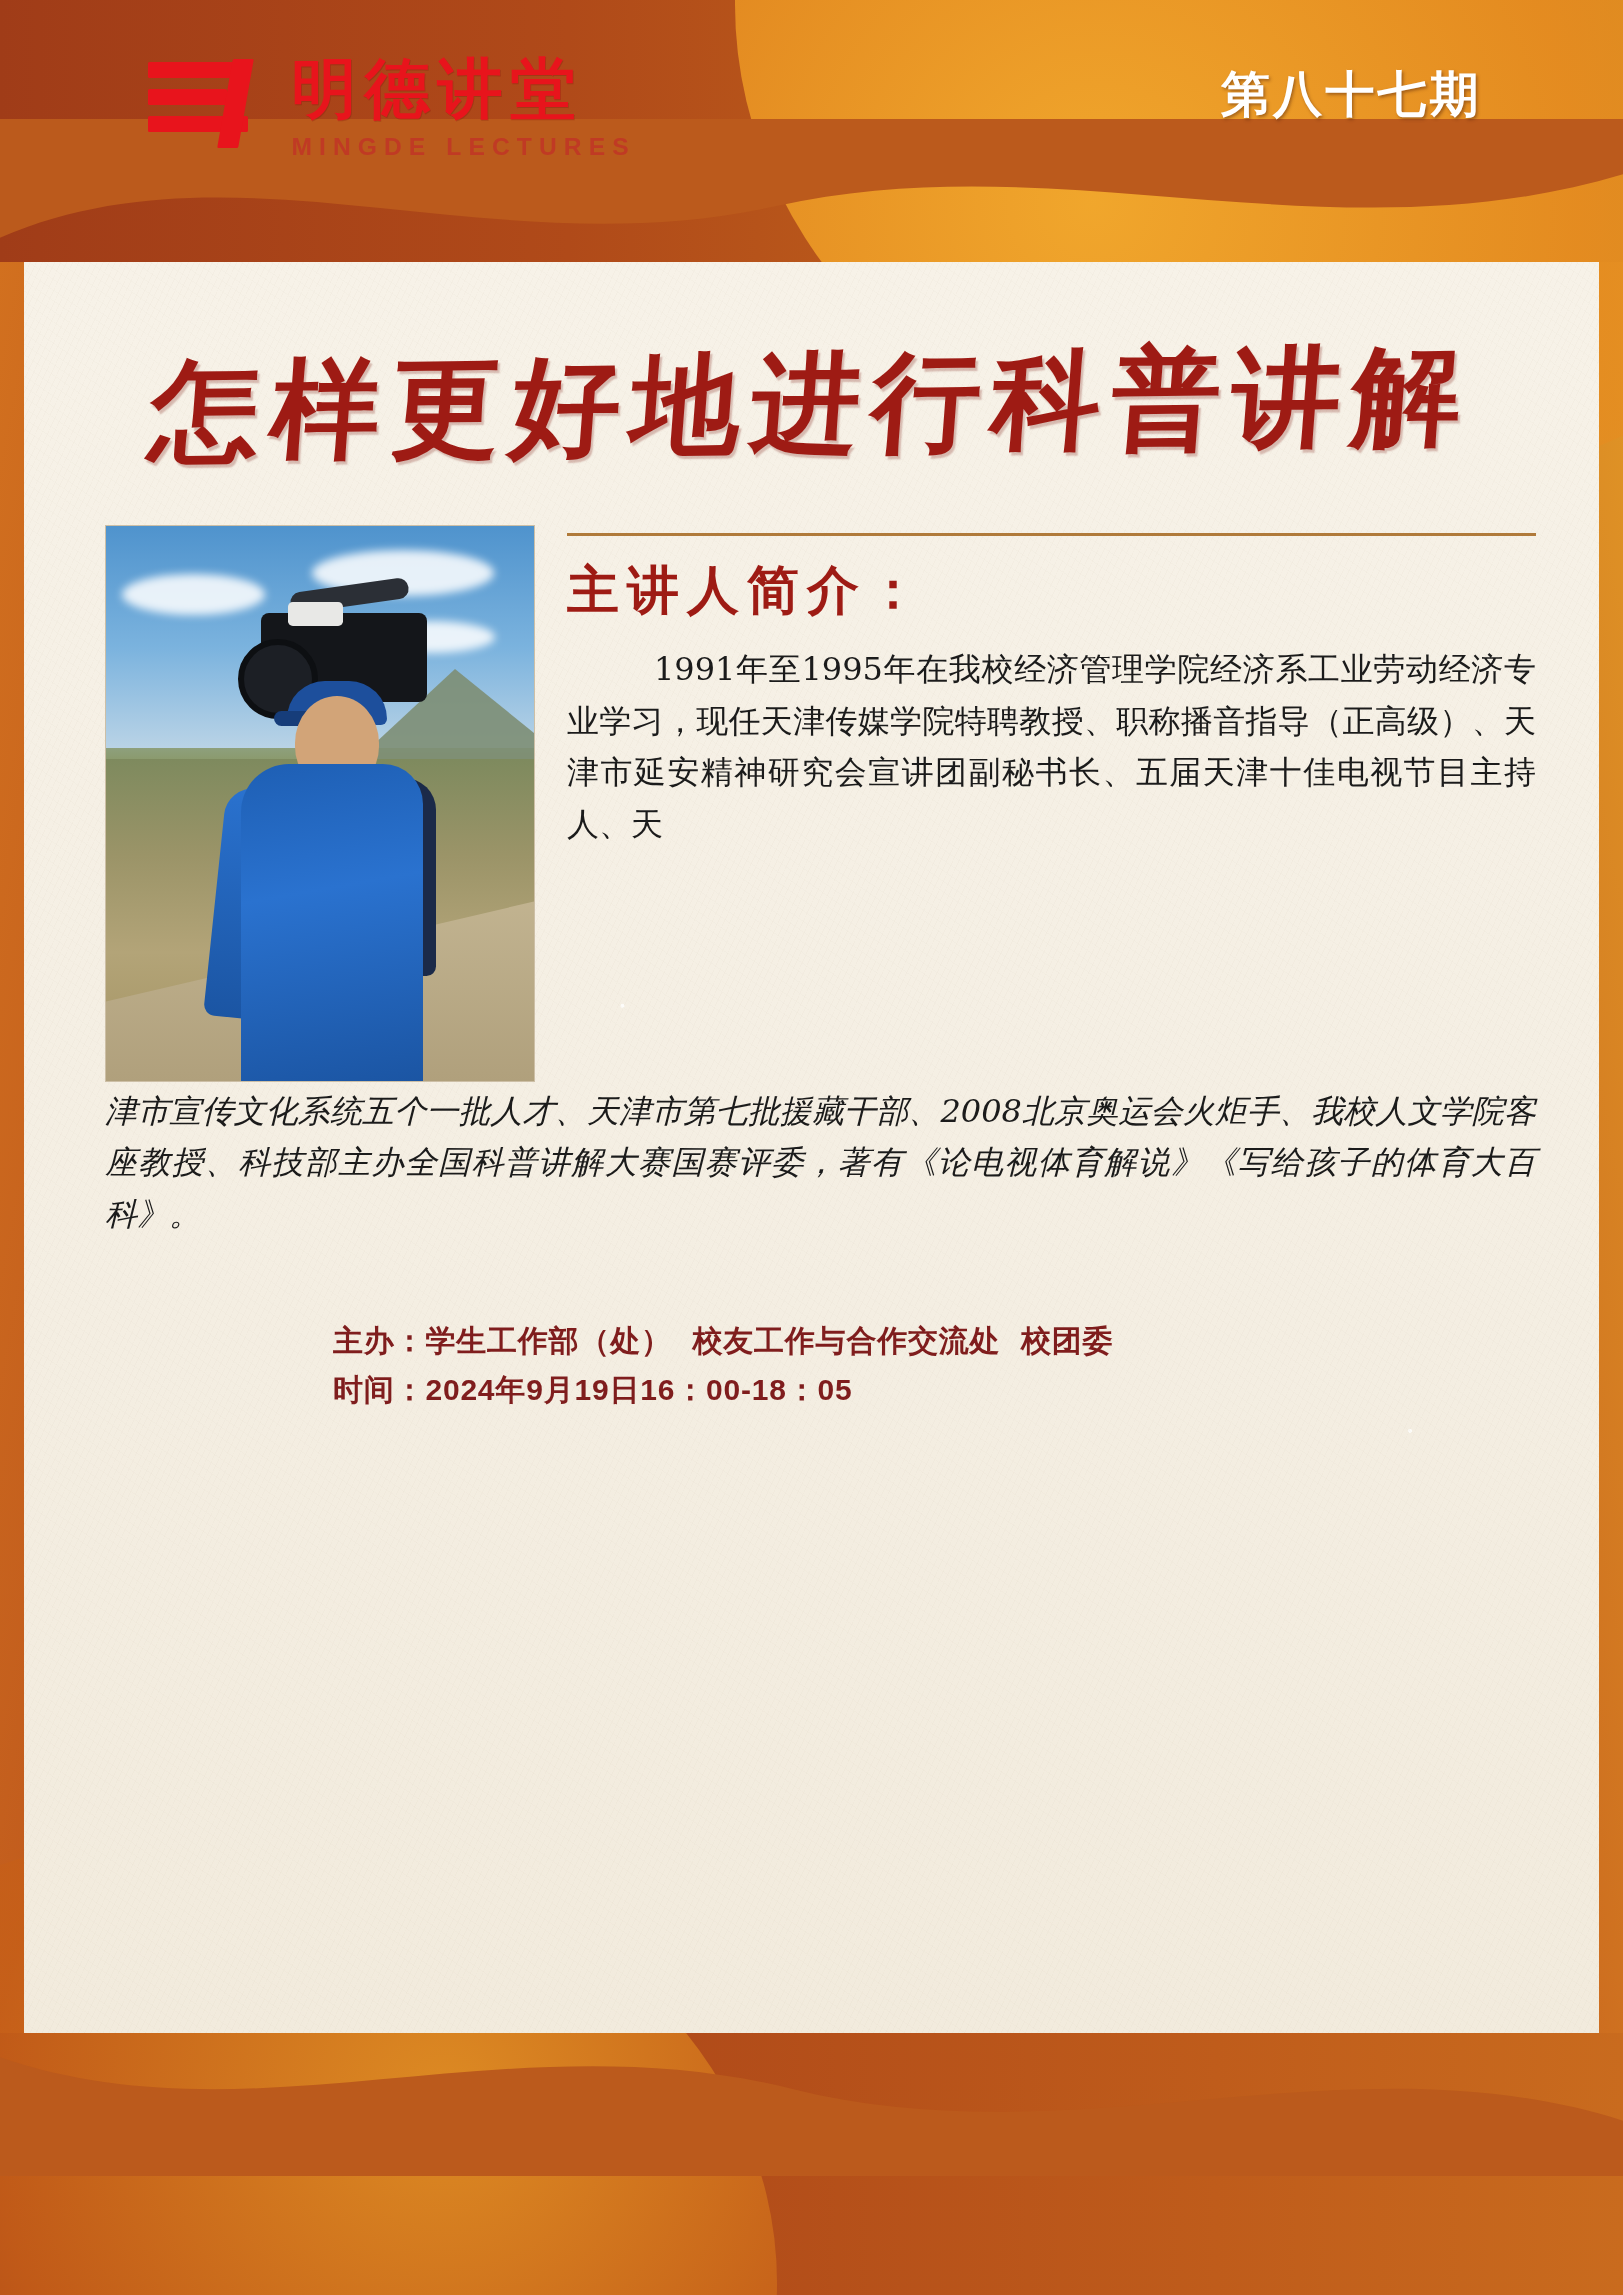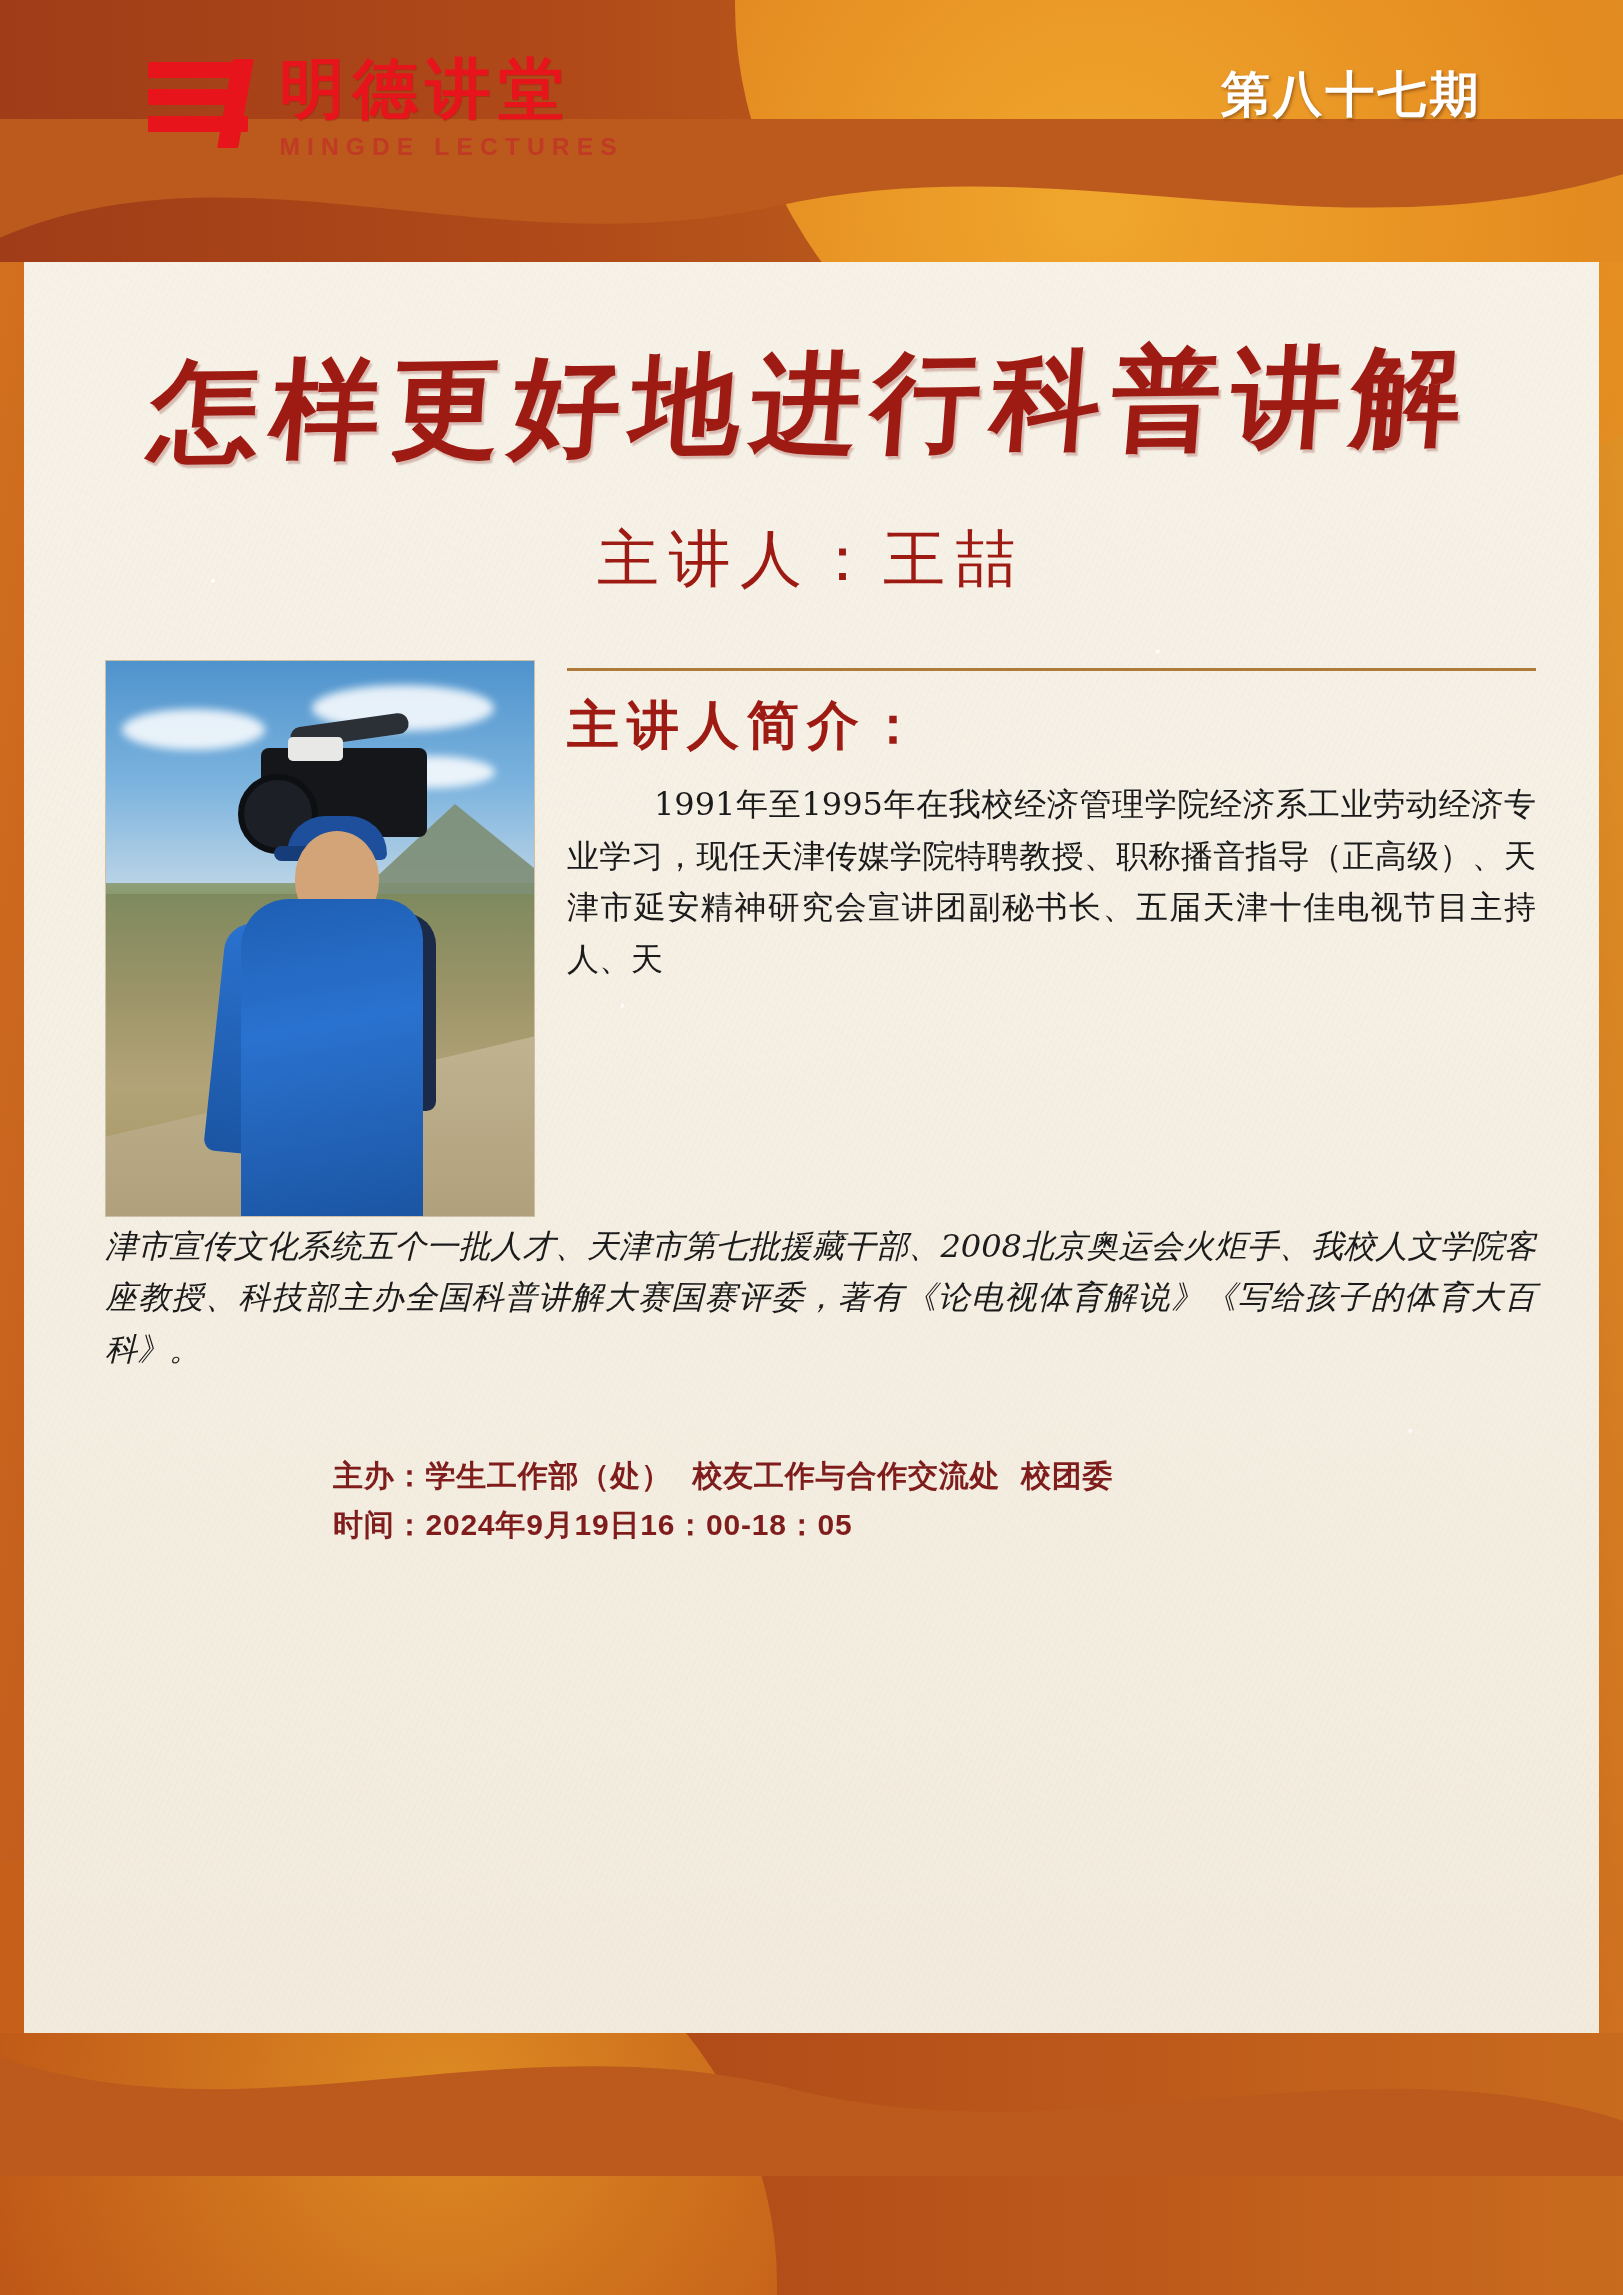--- a/index.html
+++ b/index.html
@@ -129,20 +129,21 @@
   .logo-mark .b1 { left: 4.8px;  top: 8px;  width: 100px; height: 16px; }
   .logo-mark .b2 { left: 4.8px;  top: 35px;  width: 79px; height: 16px; }
   .logo-mark .b3 { left: 4.8px;  top: 62px;  width: 100px; height: 16px; }
   .logo-mark .stem { left: 82px; top: 4.8px; width: 20.6px; height: 89px; transform: skewX(-10deg); }
 
   .logo-text {
     display: flex;
     flex-direction: column;
     justify-content: flex-start;
     padding-top: 1.6px;
+    margin-left: 12px;
   }
   .logo-cn {
     font-family: "DejaVu Serif", serif;
     font-size: 65px;
     font-weight: bold;
     color: #e8141c;
     letter-spacing: 8px;
     line-height: 1;
     text-shadow: 0.8px 0.8px 0 rgba(120,10,10,0.25);
   }
@@ -404,21 +405,20 @@
       <div class="logo-text">
         <div class="logo-cn">明德讲堂</div>
         <div class="logo-en">MINGDE LECTURES</div>
       </div>
     </div>
     <div class="issue">第八十七期</div>
   </div>
 
   <div class="content">
     <div class="title">怎样更好地进行科普讲解</div>
-    <div class="speaker-line">主讲人：王喆</div>
 
     <div class="bio-block">
       <div class="bio-top">
         <div class="photo">
           <div class="sky"></div>
           <div class="cloud c1"></div>
           <div class="cloud c2"></div>
           <div class="cloud c3"></div>
           <div class="mountain"></div>
           <div class="ground"></div>

